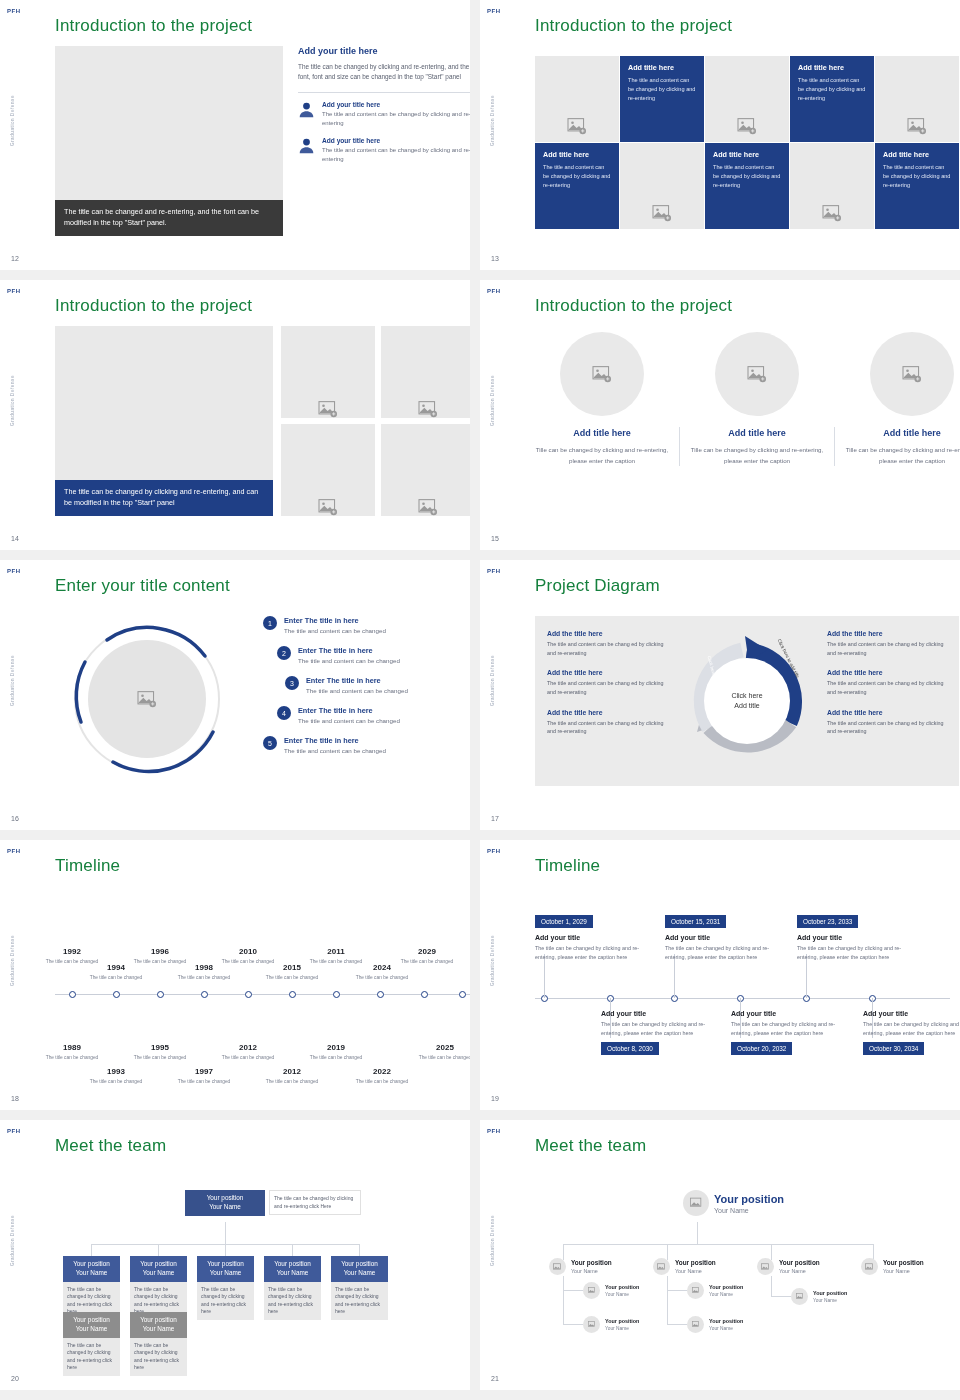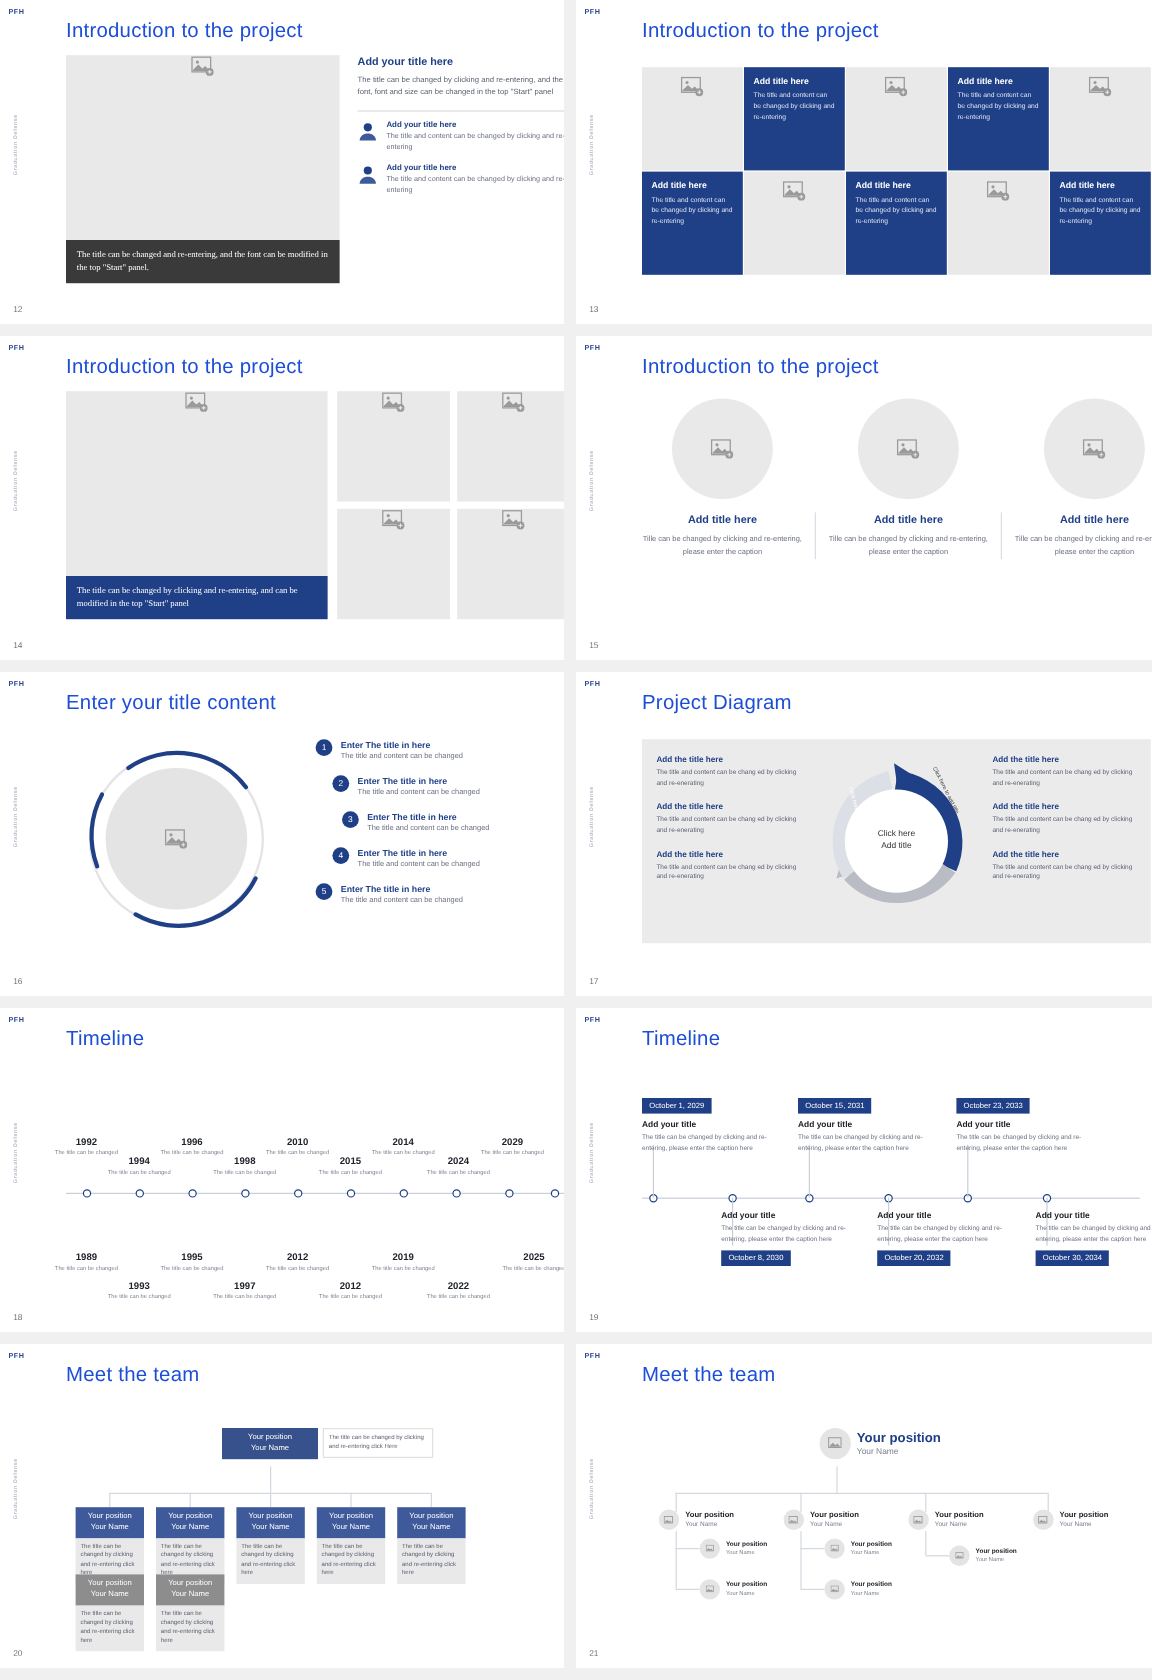--- a/index.html
+++ b/index.html
@@ -46,29 +46,29 @@
     position: absolute;
     left: 11px; bottom: 8px;
     font-size: 7px;
     color: #6b7280;
   }
   .title {
     position: absolute;
     left: 55px; top: 16px;
     font-size: 17px;
     font-weight: 400;
-    color: #1d4ed8;
+    color: #15803d;
     letter-spacing: .2px;
   }
   .body { position: absolute; left: 55px; top: 46px; right: 18px; bottom: 20px; }
 
   
   .ph {               
     background: #e9e9e9;
-    display: flex; align-items: flex-start; justify-content: center; font-family: Liberation Serif, serif;
+    display: flex; align-items: flex-end; justify-content: center;
   }
   .imgicon { width: 20px; height: 18px; position: relative; display:block; }
   .imgicon svg { width: 100%; height: 100%; display:block; }
   .blue { background: #1f3f86; color: #fff; }
   .capbar {
     background: #3a3a3a; color: #fff; font-size: 7.2px; line-height: 1.5;
     padding: 7px 9px;
   }
   .capbar.blue { background: #1f3f86; }
   .smalltxt { font-size: 6.4px; line-height: 1.55; color: #5b6170; }
@@ -577,21 +577,21 @@
         </div>
         <div class="tl-item" style="left:78px;top:0">
           <div class="y">1996</div>
           <div class="d">The title can be changed</div>
         </div>
         <div class="tl-item" style="left:166px;top:0">
           <div class="y">2010</div>
           <div class="d">The title can be changed</div>
         </div>
         <div class="tl-item" style="left:254px;top:0">
-          <div class="y">2014</div>
+          <div class="y">2011</div>
           <div class="d">The title can be changed</div>
         </div>
         <div class="tl-item" style="left:345px;top:0">
           <div class="y">2029</div>
           <div class="d">The title can be changed</div>
         </div>
 
         <div class="tl-item" style="left:34px;top:16px">
           <div class="y">1994</div>
           <div class="d">The title can be changed</div>

